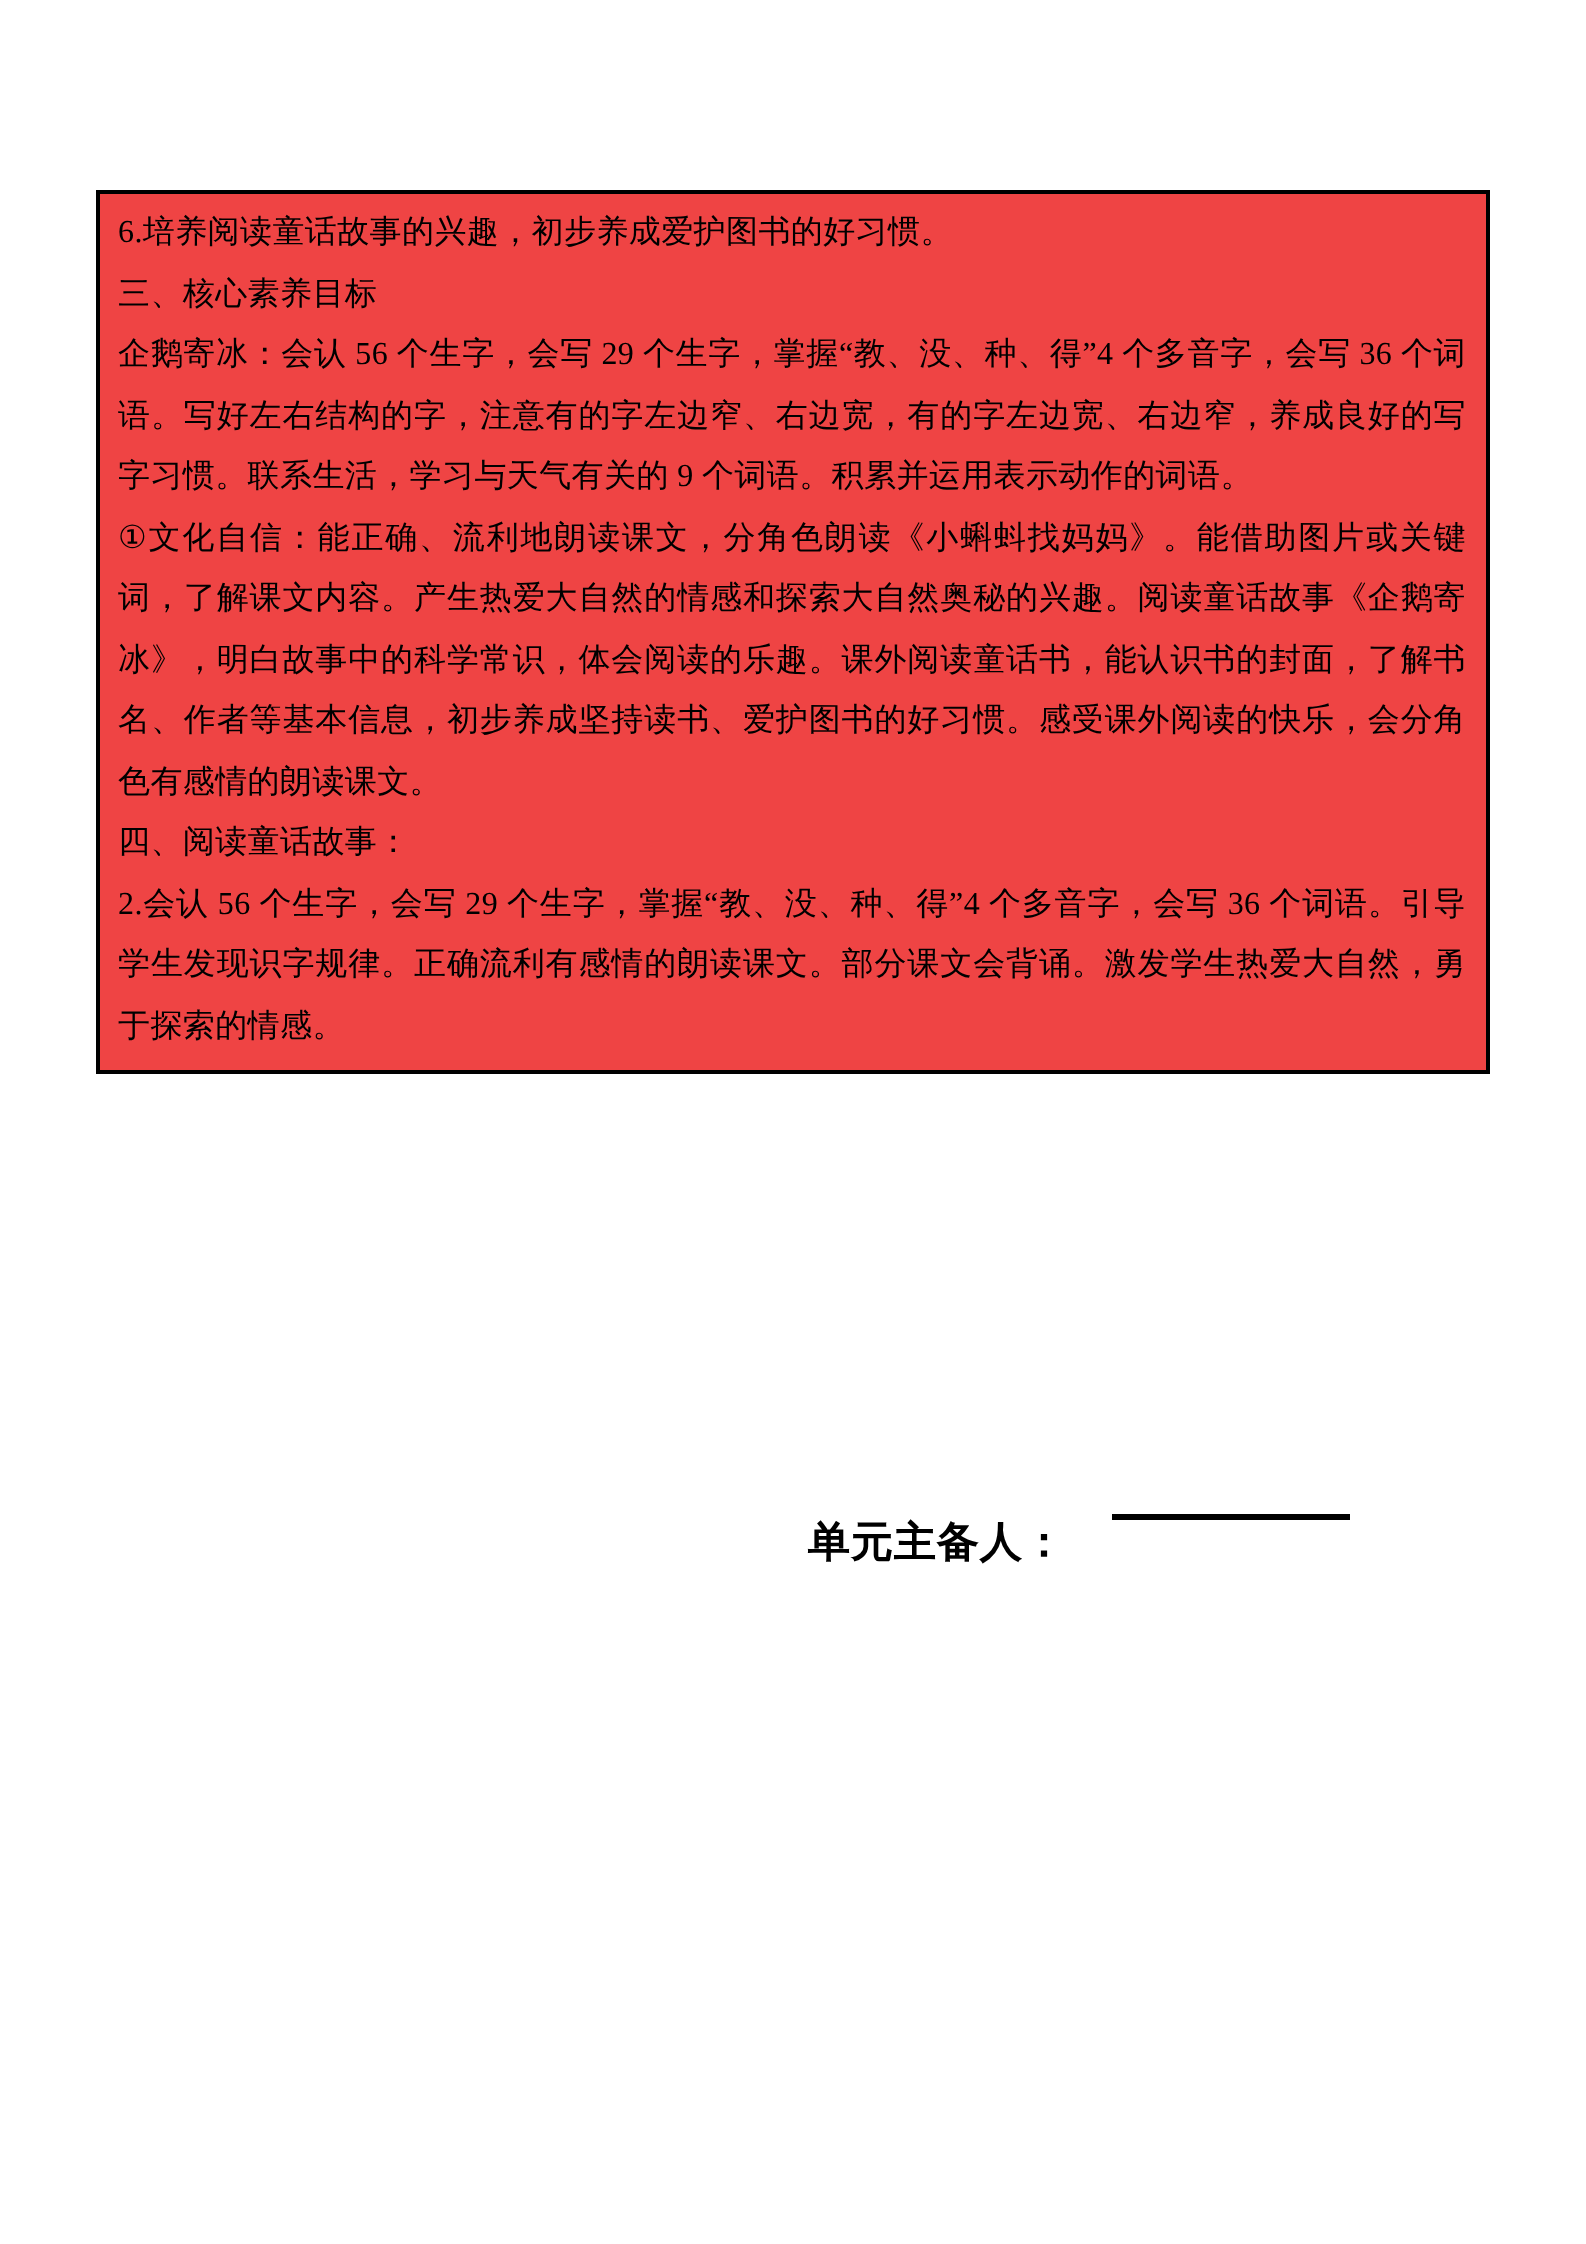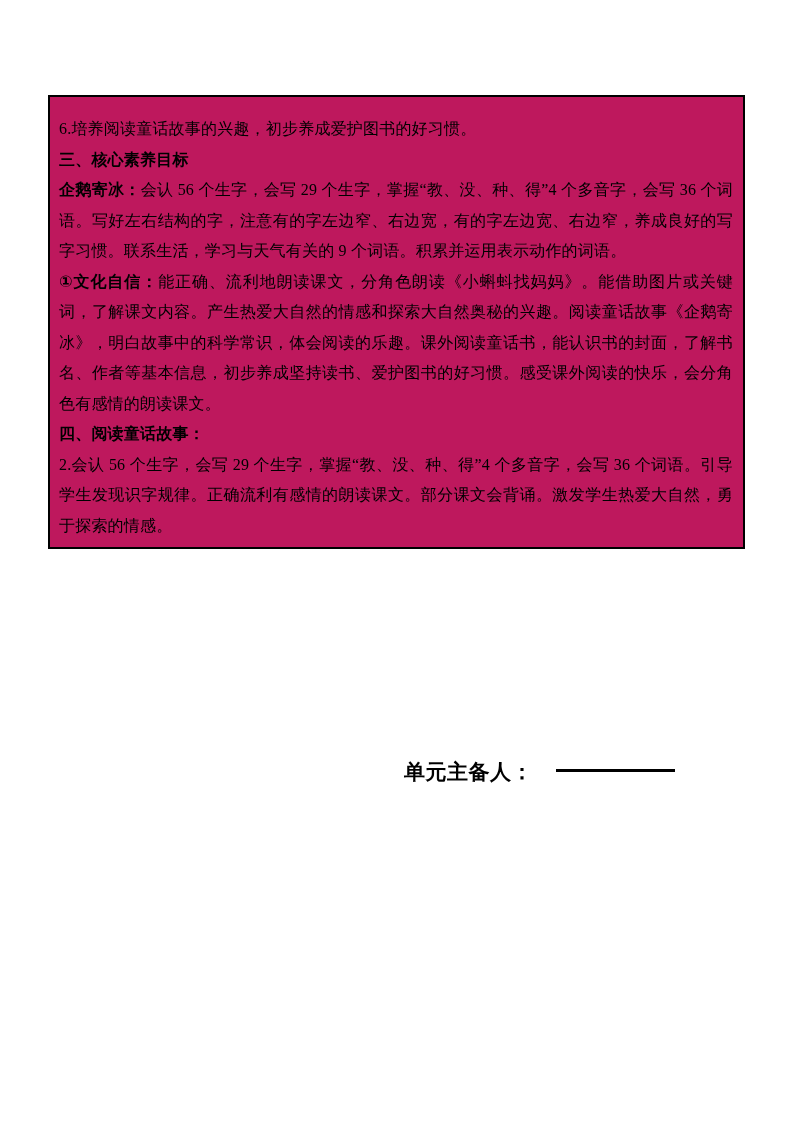--- a/index.html
+++ b/index.html
@@ -15,48 +15,48 @@
     color: #000000;
     overflow: hidden;
   }
   .doc-box {
     position: absolute;
     left: 48px;
     top: 95px;
     width: 697px;
     box-sizing: border-box;
     border: 2px solid #000000;
-    padding: 17px 10px 6px 9px;
-    background: #be185d;
+    padding: 5px 10px 6px 9px;
+    background: #ef4444;
   }
   .doc-box p {
     margin: 0;
     font-size: 16px;
     line-height: 30.5px;
     text-align: justify;
     letter-spacing: 0.2px;
   }
   .doc-box p.heading {
     text-align: left;
   }
   .heading .lead,
   .lead {
     font-family: "Liberation Sans", "DejaVu Sans", sans-serif;
-    font-weight: bold;
+    font-weight: normal;
   }
   .body-text {
     font-family: "Liberation Serif", "DejaVu Serif", serif;
     font-weight: normal;
   }
   .footer-signature {
     position: absolute;
     left: 404px;
     top: 757px;
     display: flex;
-    align-items: center;
+    align-items: flex-start;
     gap: 11px;
   }
   .signature-label {
     font-family: "Liberation Sans", "DejaVu Sans", sans-serif;
     font-weight: bold;
     font-size: 21px;
     line-height: 30px;
     letter-spacing: 0.5px;
   }
   .signature-blank-line {

